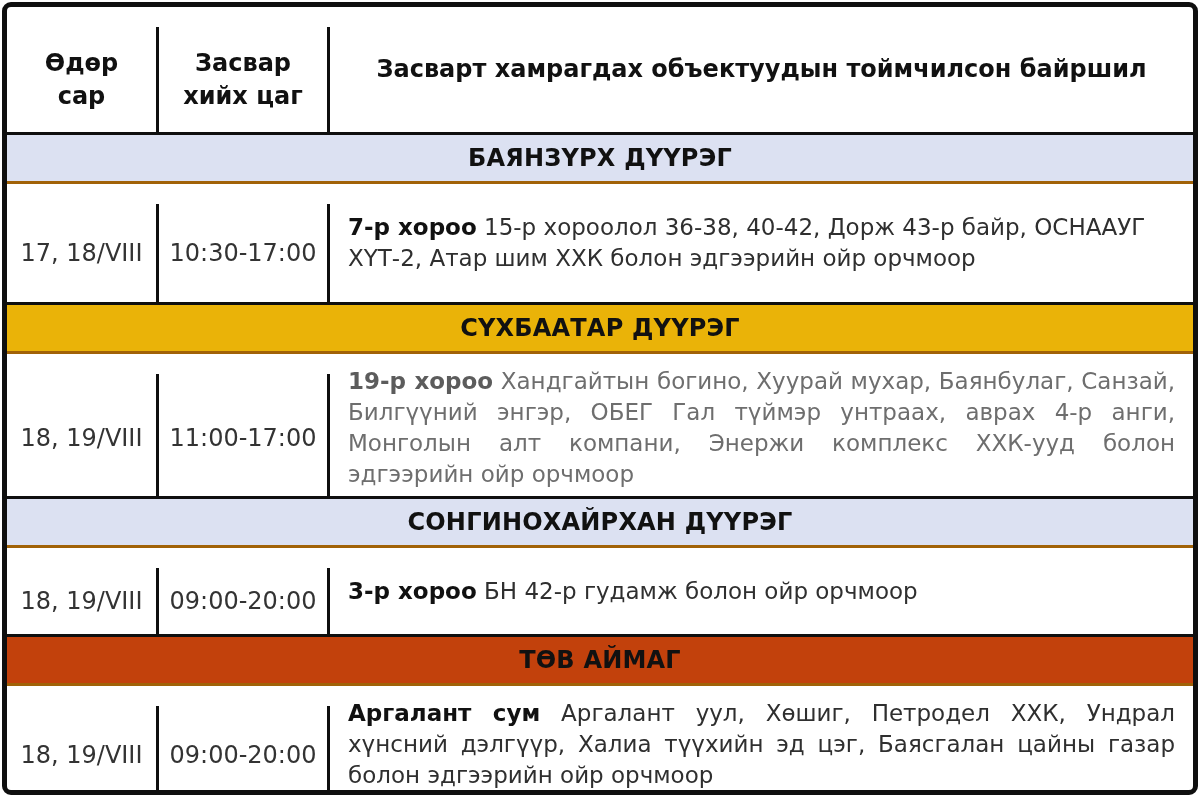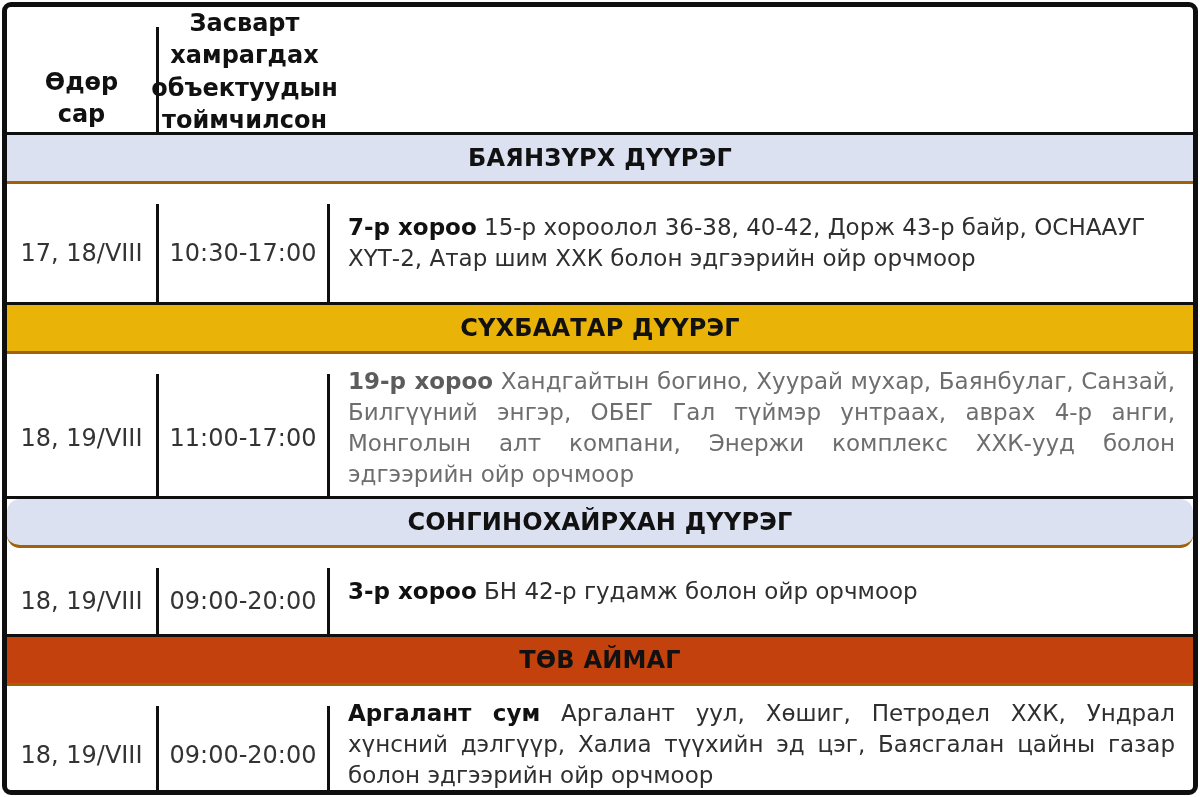--- a/index.html
+++ b/index.html
@@ -92,20 +92,22 @@
 </style>
 </head>
 <body>
 
 <div class="page">
   <div class="table-wrap">
 
     <div class="row hrow">
       <div class="cell v">Өдөр
 сар</div>
+      <div class="cell v">Засвар
+хийх цаг</div>
       <div class="cell">Засварт хамрагдах объектуудын тоймчилсон байршил</div>
     </div>
 
     <div class="band" style="background: rgb(220, 225, 242);">
       <span>БАЯНЗҮРХ ДҮҮРЭГ</span>
     </div>
     <div class="row drow r1">
       <div class="cell v c-date">17, 18/VIII</div>
       <div class="cell v c-time">10:30-17:00</div>
       <div class="cell c-desc">
@@ -117,21 +119,21 @@
       <span>СҮХБААТАР ДҮҮРЭГ</span>
     </div>
     <div class="row drow r2 muted justify">
       <div class="cell v c-date">18, 19/VIII</div>
       <div class="cell v c-time">11:00-17:00</div>
       <div class="cell c-desc">
         <p class="desc"><b class="lead">19-р хороо</b> <span>Хандгайтын богино, Хуурай мухар, Баянбулаг, Санзай, Билгүүний энгэр, ОБЕГ Гал түймэр унтраах, аврах 4-р анги, Монголын алт компани, Энержи комплекс ХХК-ууд болон эдгээрийн ойр орчмоор</span></p>
       </div>
     </div>
 
-    <div class="band" style="background: rgb(220, 225, 242); border-radius: 13px;">
+    <div class="band" style="background: rgb(220, 225, 242);">
       <span>СОНГИНОХАЙРХАН ДҮҮРЭГ</span>
     </div>
     <div class="row drow r3">
       <div class="cell v c-date">18, 19/VIII</div>
       <div class="cell v c-time">09:00-20:00</div>
       <div class="cell c-desc">
         <p class="desc"><b class="lead">3-р хороо</b> <span>БН 42-р гудамж болон ойр орчмоор</span></p>
       </div>
     </div>
 

